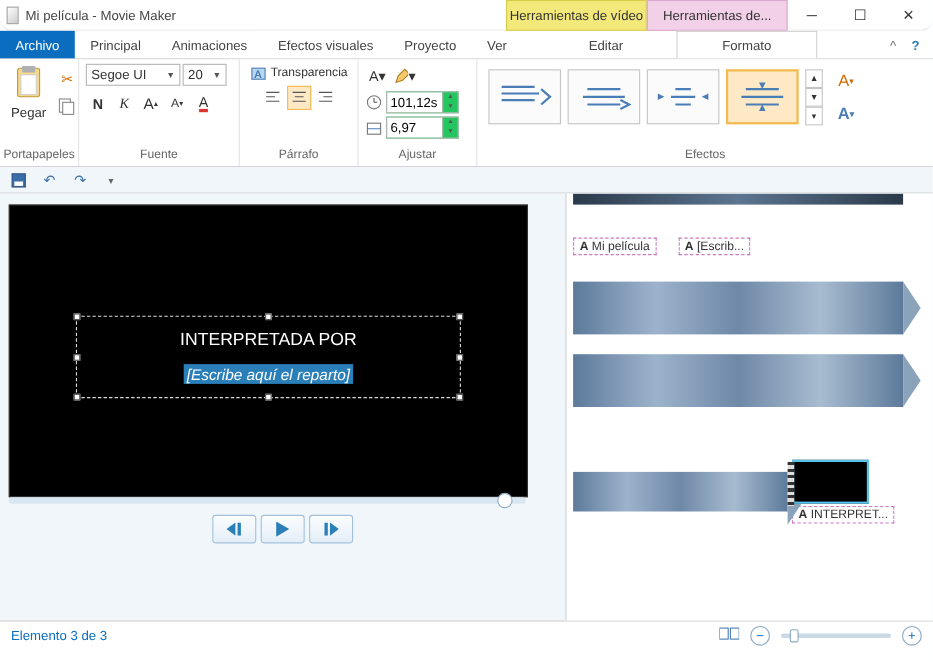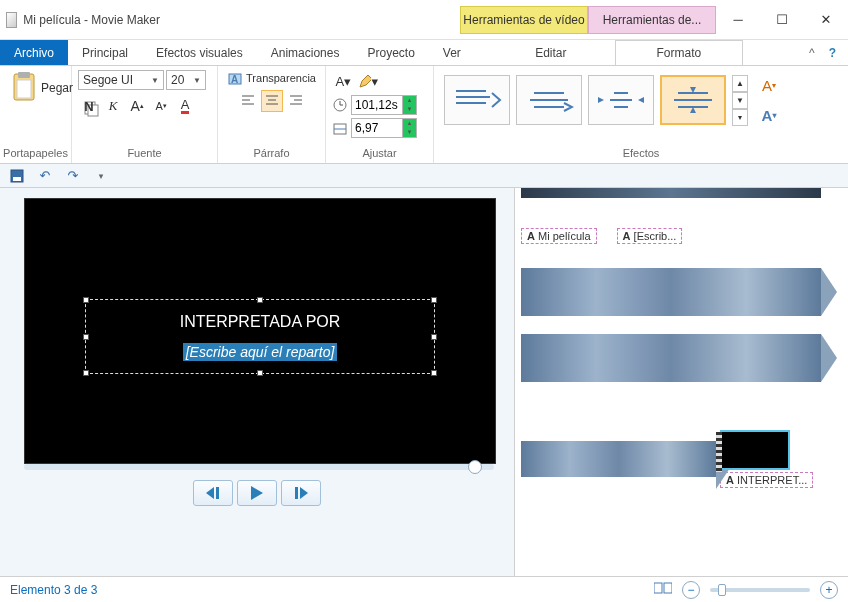--- a/index.html
+++ b/index.html
@@ -1,56 +1,56 @@
 <!DOCTYPE html>
 <html><head>
 <meta charset="utf-8">
 <style>
 * { box-sizing: border-box; margin: 0; padding: 0; font-family: "Segoe UI", Arial, sans-serif; }
 body { width: 848px; height: 602px; background: #fff; overflow: hidden; font-size: 12px; color: #333; }
-.titlebar { height: 40px; display: flex; align-items: center; background: #fff; border-bottom: 1px solid #e0e0e0; }
+.titlebar { height: 28px; display: flex; align-items: center; background: #fff; border-bottom: 1px solid #e0e0e0; border-radius: 11px; }
 .app-icon { width: 16px; height: 16px; margin: 0 6px; border: 1px solid #a0a0a0; background: linear-gradient(135deg,#fff,#ccc); }
 .title-text { flex: 0 0 auto; font-size: 12px; color: #444; }
 .context-tabs { display: flex; margin-left: 260px; gap: 0; height: 28px; padding-left: 40px; }
 .ctx-tab { width: 128px; height: 28px; display: flex; align-items: center; justify-content: center; font-size: 12px; }
 .ctx-yellow { background: #f3e97a; border: 1px solid #d6cc4a; }
 .ctx-pink { background: #f2d0e8; border: 1px solid #d9a8cc; }
 .win-controls { margin-left: auto; display: flex; }
 .win-btn { width: 44px; height: 28px; display: flex; align-items: center; justify-content: center; font-size: 13px; }
 .menubar { height: 26px; background: #fff; display: flex; align-items: stretch; border-bottom: 1px solid #d0d0d0; }
 .menu-item { padding: 0 14px; display: flex; align-items: center; font-size: 12px; color: #444; }
 .menu-file { background: #0a6dbf; color: #fff; }
 .menu-ctx { width: 128px; justify-content: center; }
 .menu-ctx.active { background: #fff; border: 1px solid #d0d0d0; border-bottom: none; }
 .menu-help { margin-left: auto; display: flex; align-items: center; gap: 14px; padding: 0 12px; }
 .ribbon { height: 98px; background: #fff; border-bottom: 1px solid #d0d0d0; display: flex; }
 .rgroup { border-right: 1px solid #e3e3e3; display: flex; flex-direction: column; }
 .rgroup-body { flex: 1; display: flex; align-items: flex-start; padding: 4px 6px; gap: 4px; }
 .rgroup-label { text-align: center; font-size: 11px; color: #666; padding: 2px 0 4px; }
-.big-btn { display: flex; flex-direction: row; align-items: center; gap: 3px; padding: 2px 4px; }
+.big-btn { display: flex; flex-direction: column; align-items: center; gap: 3px; padding: 2px 4px; }
 .small-svg { display: block; }
 .font-box { display: flex; flex-direction: column; gap: 5px; }
 .font-row { display: flex; gap: 2px; align-items: center; }
 .combo { height: 20px; border: 1px solid #b5b5b5; background: #fff; display: flex; align-items: center; padding: 0 4px; font-size: 12px; }
 .combo .dd { margin-left: auto; font-size: 8px; color: #555; }
 .icon-btn { width: 22px; height: 22px; display: flex; align-items: center; justify-content: center; border: 1px solid transparent; font-size: 13px; }
 .adjust-box { display: flex; flex-direction: column; gap: 3px; }
 .adjust-row { display: flex; gap: 3px; align-items: center; }
 .spinner { display: flex; align-items: center; border: 1px solid #b5b5b5; height: 20px; background: #22c55e; }
 .spinner input { border: none; width: 50px; height: 18px; font-size: 12px; padding: 0 3px; }
 .spinner .arrows { width: 14px; display: flex; flex-direction: column; font-size: 6px; color: #555; border-left: 1px solid #b5b5b5; }
 .spinner .arrows span { height: 9px; text-align: center; line-height: 9px; }
 .effects-gallery { display: flex; gap: 6px; padding: 4px; align-items: center; }
 .effect { width: 66px; height: 50px; border: 1px solid #c5c5c5; background: #fbfbfb; display: flex; align-items: center; justify-content: center; }
 .effect.selected { border: 2px solid #f4b94f; background: #fde9c6; }
 .gallery-arrows { display: flex; flex-direction: column; width: 16px; gap:0; }
 .gallery-arrows div { height: 17px; border: 1px solid #c5c5c5; display:flex; align-items:center; justify-content:center; font-size:8px; }
 .qat { height: 24px; background: #f1f6fb; border-bottom: 1px solid #d0d0d0; display: flex; align-items: center; gap: 6px; padding: 0 6px; }
 .workspace { display: flex; height: 388px; background: #f1f6fb; }
-.preview-pane { width: 514px; padding: 10px 24px; display: flex; flex-direction: column; text-align: right; }
+.preview-pane { width: 514px; padding: 10px 8px; display: flex; flex-direction: column; text-align: right; }
 .preview-view { width: 472px; height: 266px; background: #000; position: relative; border: 1px solid #333; }
 .text-box { position: absolute; left: 60px; top: 100px; width: 350px; height: 75px; border: 1px dashed #ddd; display: flex; flex-direction: column; align-items: center; justify-content: center; gap: 12px; }
 .handle { width: 6px; height: 6px; background: #fff; border: 1px solid #555; position: absolute; }
 .tb-title { color: #fff; font-size: 16px; }
 .tb-input { color: #fff; font-size: 14px; font-style: italic; background: #2a7fb8; padding: 1px 3px; }
 .time-row { display: flex; justify-content: flex-end; align-items: center; gap: 8px; padding: 6px 4px; font-size: 11px; color: #444; }
 .seek { width: 470px; height: 6px; background: #d9e7f2; border-radius: 3px; position: relative; margin-bottom: 10px; }
 .seek-thumb { position: absolute; right: 12px; top: -4px; width: 14px; height: 14px; background: #fff; border: 1px solid #8aa9c4; border-radius: 7px; }
 .play-controls { display: flex; justify-content: center; gap: 4px; }
 .play-btn { width: 40px; height: 26px; border: 1px solid #a3c0db; border-radius: 3px; background: linear-gradient(#fbfdff,#e4eef7); display:flex; align-items:center; justify-content:center; }
@@ -82,22 +82,22 @@
   <div class="win-controls">
     <div class="win-btn">─</div>
     <div class="win-btn">☐</div>
     <div class="win-btn">✕</div>
   </div>
 </div>
 
 <div class="menubar">
   <div class="menu-item menu-file">Archivo</div>
   <div class="menu-item">Principal</div>
+  <div class="menu-item">Animaciones</div>
   <div class="menu-item">Efectos visuales</div>
-  <div class="menu-item">Animaciones</div>
   <div class="menu-item">Proyecto</div>
   <div class="menu-item">Ver</div>
   <div style="width:12px"></div>
   <div class="menu-item menu-ctx">Editar</div>
   <div class="menu-item menu-ctx active">Formato</div>
   <div class="menu-help">
     <span style="color:#6a6a6a">^</span>
     <span style="color:#2a7fb8;font-weight:bold">?</span>
   </div>
 </div>

